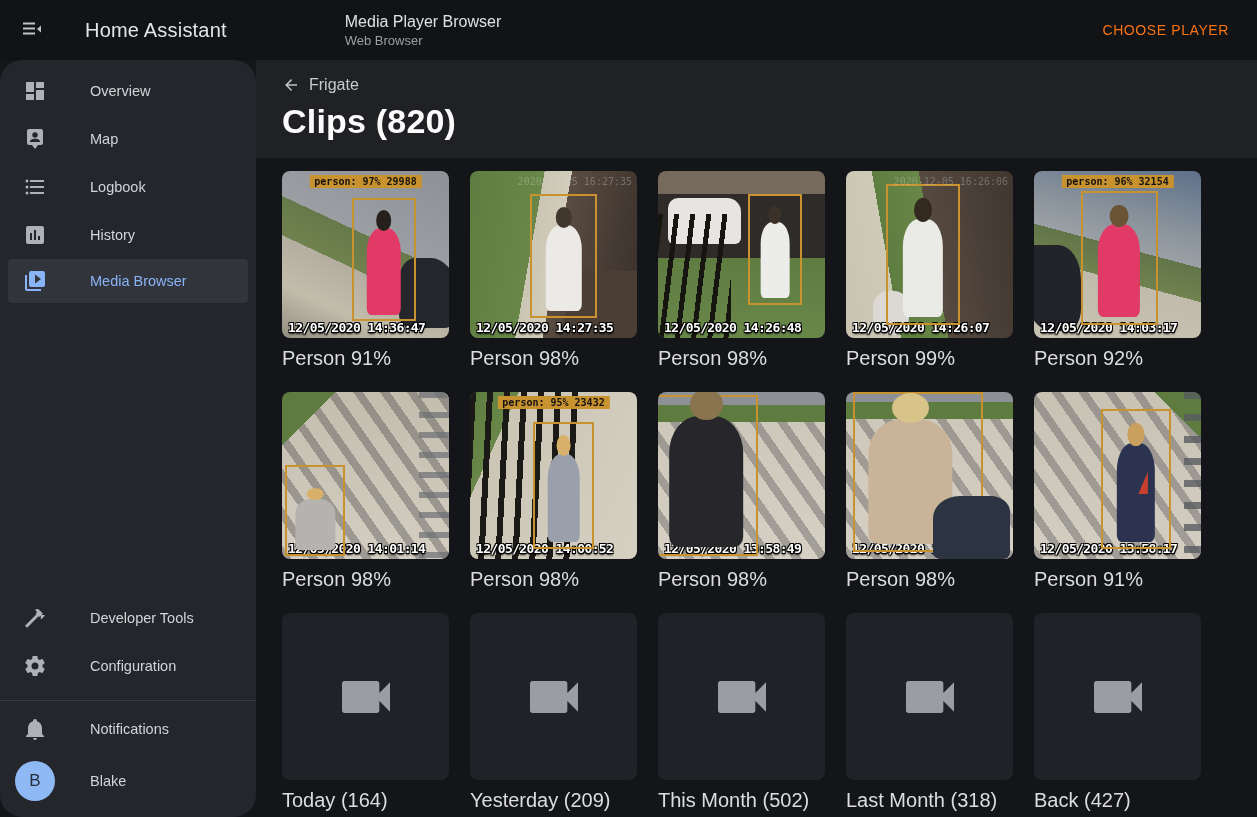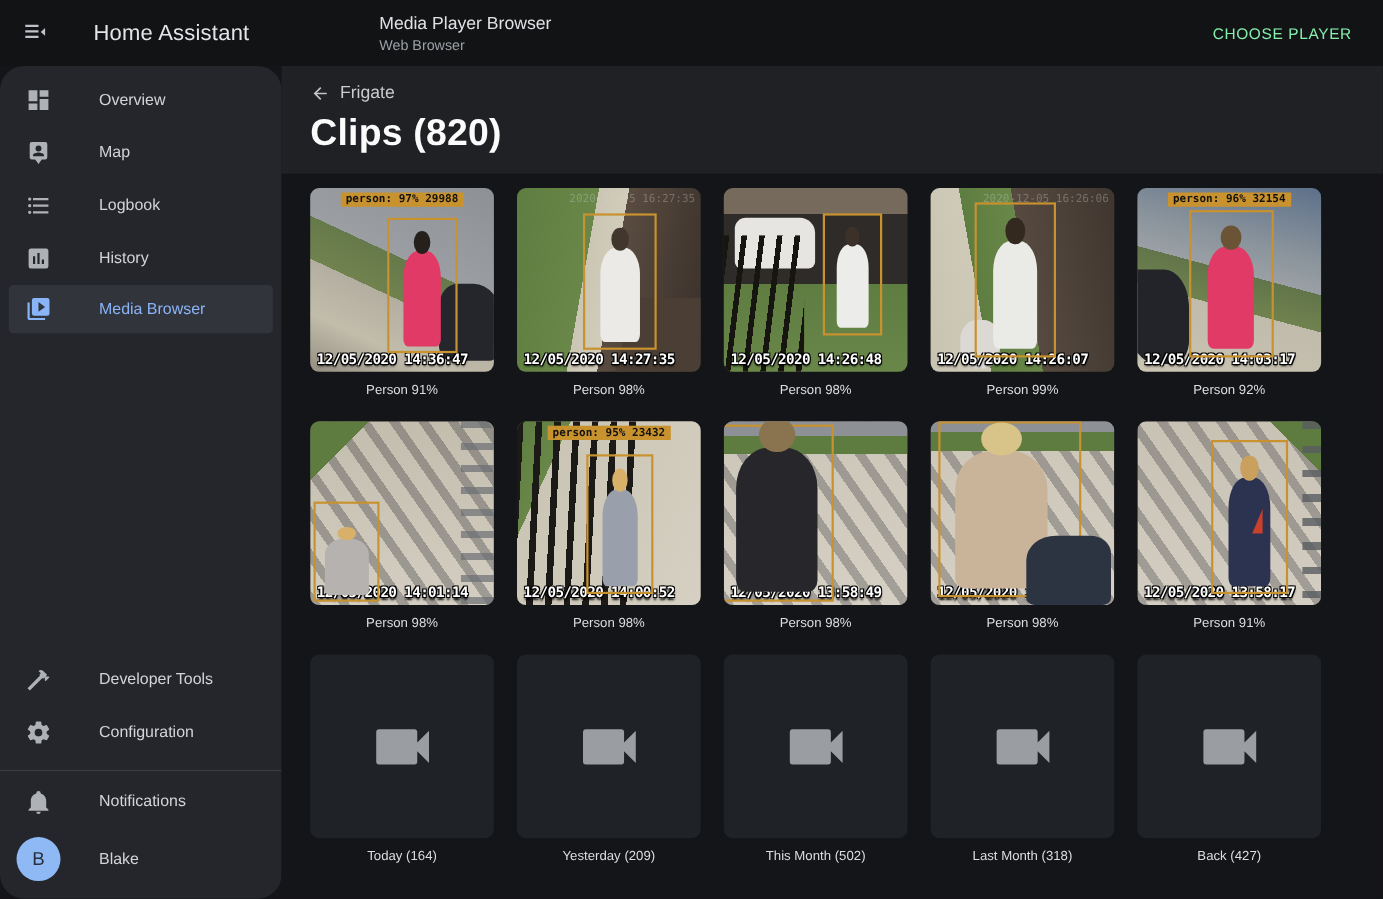--- a/index.html
+++ b/index.html
@@ -9,21 +9,21 @@
   
   .appbar { position:absolute; top:0; left:0; width:1257px; height:60px;
     background:#121315; display:flex; align-items:center; z-index:5; }
   .menu-btn { width:44px; height:44px; margin-left:10px; border:none; background:transparent;
     color:#bfc3c9; display:flex; align-items:center; justify-content:center; cursor:pointer; }
   .ha-title { color:#e3e5e8; font-size:20px; margin-left:31px; letter-spacing:.2px; }
   .page-titles { margin-left:118px; }
   .page-title { color:#dfe1e4; font-size:16px; font-weight:400; }
   .page-subtitle { color:#9aa0a6; font-size:13px; margin-top:2px; }
   .choose-player { margin-left:auto; margin-right:22px; background:transparent; border:none;
-    color:#86efac; font-size:14px; font-weight:500; letter-spacing:.6px; cursor:pointer;
+    color:#f97316; font-size:14px; font-weight:500; letter-spacing:.6px; cursor:pointer;
     font-family:"Liberation Sans", sans-serif; text-transform:uppercase; padding:8px 6px; }
 
   
   .sidebar { position:absolute; top:60px; left:0; width:256px; height:757px;
     background:#24262b; display:flex; flex-direction:column;border-radius:22px; }
   .nav { padding-top:7px; }
   .nav-item { height:48px; margin:0 0 0 0; display:flex; align-items:center; cursor:pointer;
     color:#d2d4d8; }
   .nav-item .nico { width:24px; height:24px; margin-left:23px; color:#aeb1b6; flex:0 0 auto; }
   .nav-item .nlabel { margin-left:43px; font-size:14.5px; font-weight:500; }
@@ -44,21 +44,21 @@
   .breadcrumb { display:flex; align-items:center; color:#c9cbce; font-size:16px; cursor:pointer;
     width:max-content; }
   .breadcrumb svg { width:18px; height:18px; margin-right:9px; color:#c0c2c6; }
   .clips-title { color:#fbfbfc; font-size:34px; font-weight:700; margin-top:8px; letter-spacing:.2px; }
   .grid-area { background:#141519; height:659px; padding:13px 26px 0; overflow:hidden; }
   .grid { display:grid; grid-template-columns:repeat(5,167px); column-gap:21px; row-gap:22px; }
 
   .card { cursor:pointer; }
   .thumb { position:relative; width:167px; height:167px; border-radius:8px; overflow:hidden;
     background:#1f2227; }
-  .caption { color:#dcdde0; font-size:12px; margin-top:9px;text-align:center; }
+  .caption { color:#dcdde0; font-size:20px; margin-top:9px; }
 
   .ts { position:absolute; left:6px; bottom:3px; color:#fff; font-weight:700;
     font-family:"DejaVu Sans Mono", monospace; font-size:13px; letter-spacing:-.6px;
     text-shadow:-1px -1px 0 #000, 1px -1px 0 #000, -1px 1px 0 #000, 1px 1px 0 #000, 0 2px 2px #000;
     white-space:nowrap; }
   .chip { position:absolute; top:4px; left:50%; transform:translateX(-50%); background:#c8922f;
     color:#141210; font-family:"DejaVu Sans Mono", monospace; font-size:10px; font-weight:700;
     padding:1px 5px; white-space:nowrap; z-index:3; }
   .faint { position:absolute; top:5px; right:5px; color:rgba(210,212,216,.32);
     font-family:"DejaVu Sans Mono", monospace; font-size:10px; white-space:nowrap; z-index:3; }

